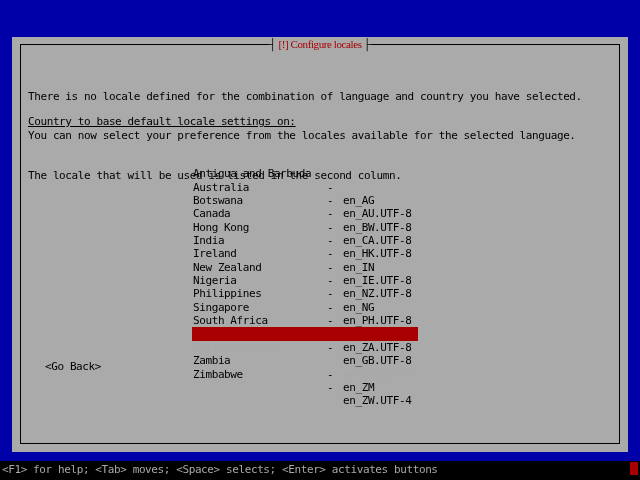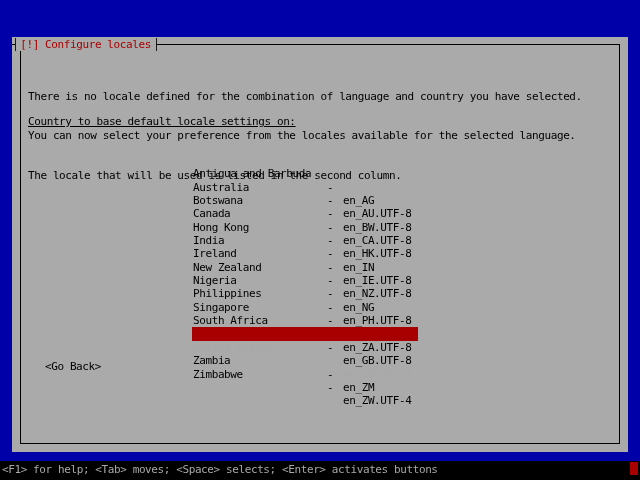--- a/index.html
+++ b/index.html
@@ -24,21 +24,23 @@
     position: absolute;
     left: 8px; top: 7px;
     width: 600px; height: 400px;
     border: 1px solid #000;
   }
   .title-bar {
     position: absolute;
     left: 0; top: 1px;
     width: 100%;
     height: 13px; line-height: 13px;
-    white-space: pre;
+    text-align: center;
+    white-space: pre;
+    font-family: Liberation Serif, serif;
   }
   .title-bar .title-wrap { background: var(--dialog-bg, #AAAAAA); }
   .title-bar .connector { color: #000; }
   .title-bar .title-text { color: var(--accent-red, #A80000); padding: 0 2px; }
   .desc {
     position: absolute;
     left: 16px; top: 26px;
     white-space: pre;
   }
   .prompt {

